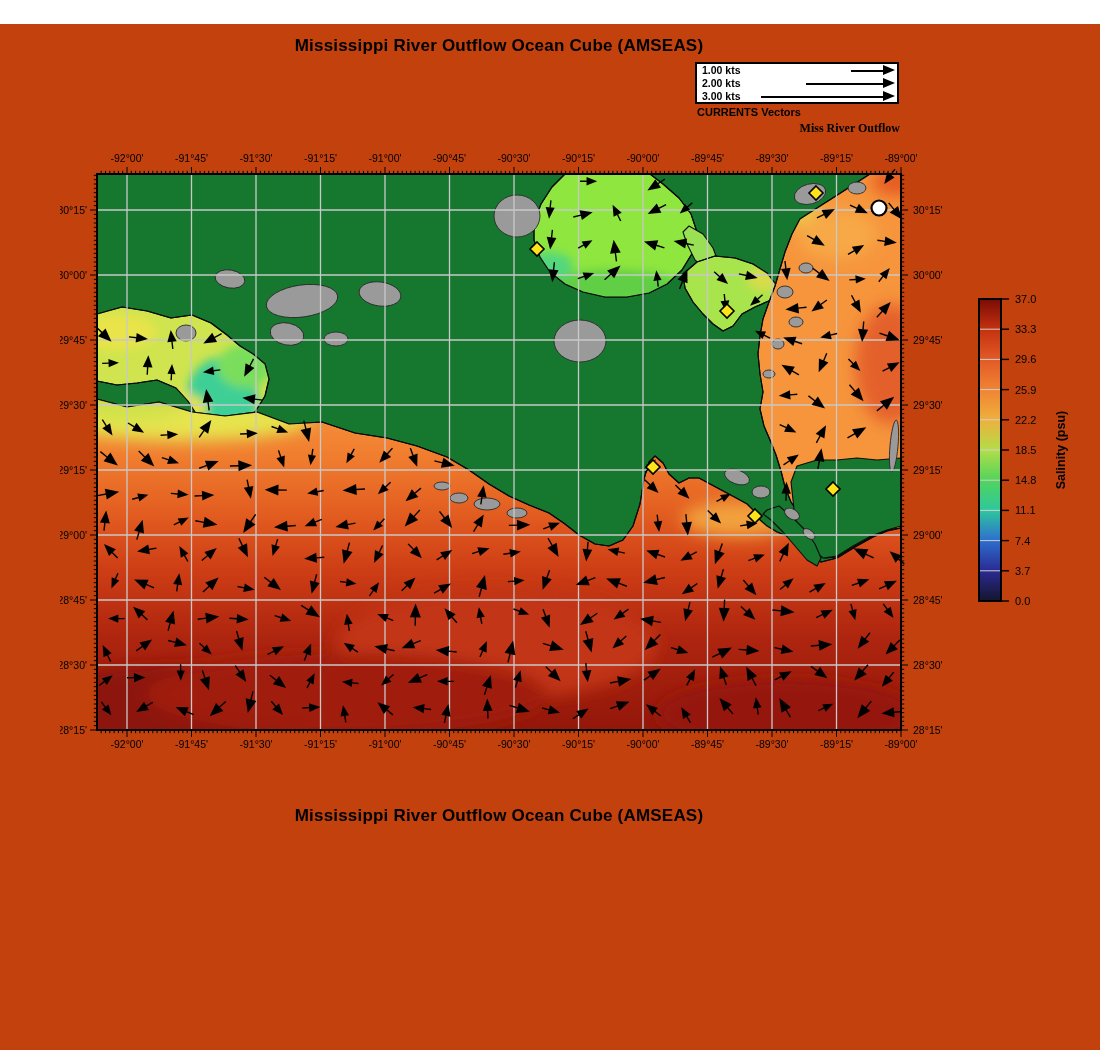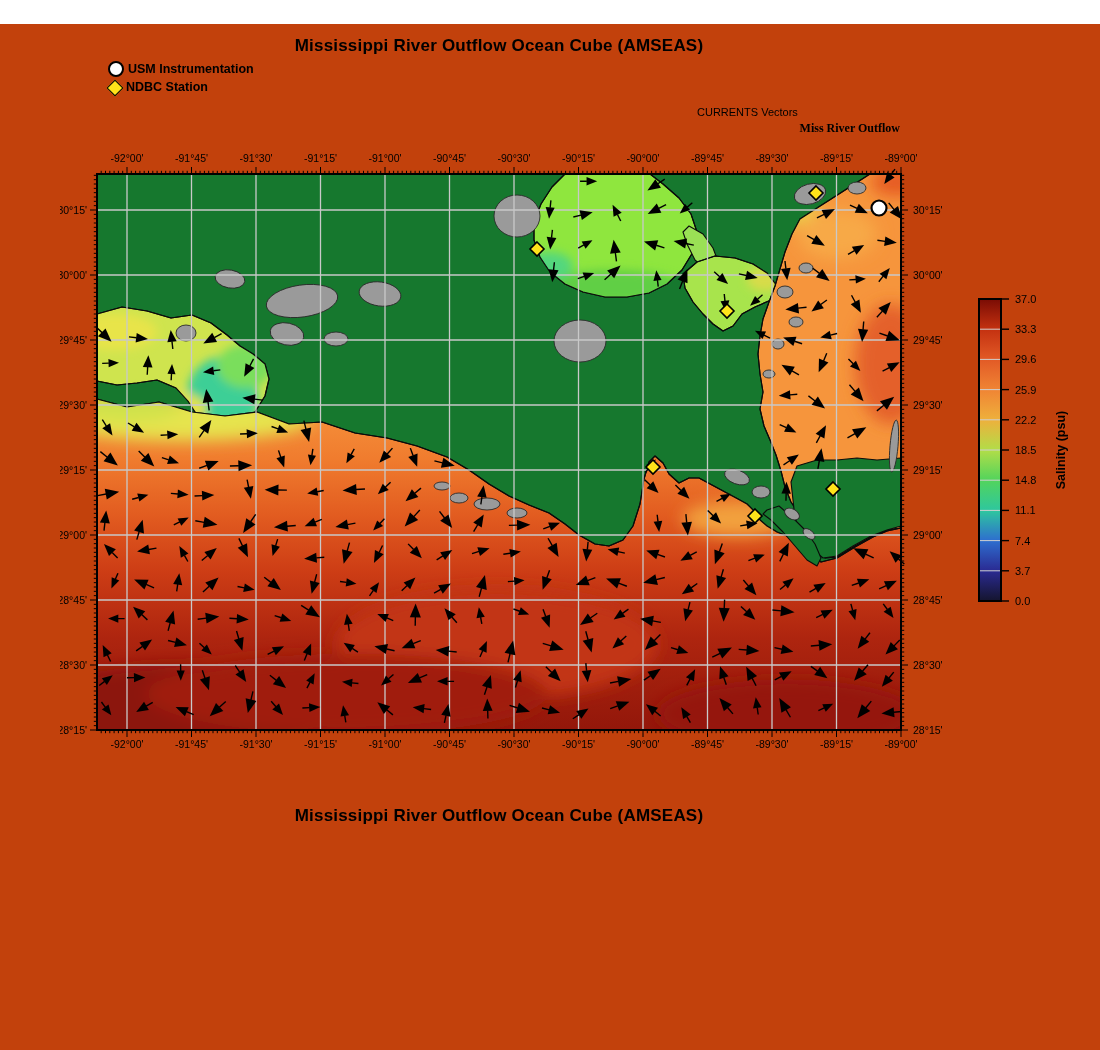--- a/index.html
+++ b/index.html
@@ -18,43 +18,50 @@
   .sym-diamond{width:10px;height:10px;border:1.6px solid #000;background:#ffe31a;
         display:inline-block;transform:rotate(45deg);margin:1px 5px 0 1px;}
   .legend-label{font-size:12.5px;font-weight:bold;}
   .vkey{position:absolute;left:695px;top:38px;width:204px;height:42px;border:2px solid #000;
         box-sizing:border-box;background:#fff;}
   .vk-row{position:relative;height:12px;margin-top:1px;}
   .vk-label{position:absolute;left:5px;top:0;font-size:10.5px;font-weight:bold;line-height:11px;}
   .vk-line{position:absolute;right:13px;top:5px;height:1.6px;background:#000;}
   .vk-head{position:absolute;right:2px;top:0;width:0;height:0;
         border-left:12px solid #000;border-top:5px solid transparent;border-bottom:5px solid transparent;}
-  .vk-caption{position:absolute;left:697px;top:82px;font-size:11px;font-weight:normal;}
+  .vk-caption{position:absolute;left:697px;top:82px;font-size:11px;font-weight:bold;}
   .vk-title{position:absolute;left:700px;top:97px;width:200px;text-align:right;
         font-family:"Liberation Serif",serif;font-weight:bold;font-size:12px;}
   svg text{font-family:"Liberation Sans",sans-serif;}
 </style>
 </head>
 <body>
 
 <div class="page">
 
   <div class="title-top">Mississippi River Outflow Ocean Cube (AMSEAS)</div>
 
-  <div class="legend">
-    <div class="legend-row">
-      <span class="sym-circle"></span>
-      <span class="legend-label">USM Instrumentation</span>
+
+  <div class="vkey">
+    <div class="vk-row">
+      <span class="vk-label">1.00 kts</span>
+      <span class="vk-line" style="width: 33px;"></span>
+      <span class="vk-head"></span>
     </div>
-    <div class="legend-row">
-      <span class="sym-diamond"></span>
-      <span class="legend-label">NDBC Station</span>
+    <div class="vk-row">
+      <span class="vk-label">2.00 kts</span>
+      <span class="vk-line" style="width: 78px;"></span>
+      <span class="vk-head"></span>
+    </div>
+    <div class="vk-row">
+      <span class="vk-label">3.00 kts</span>
+      <span class="vk-line" style="width: 123px;"></span>
+      <span class="vk-head"></span>
     </div>
   </div>
-
   <div class="vk-caption">CURRENTS Vectors</div>
   <div class="vk-title">Miss River Outflow</div>
 
 
   <svg id="map-svg" style="position:absolute;left:60px;top:112px;" width="900" height="615">
       <defs>
         <filter id="blur8" x="-60%" y="-60%" width="220%" height="220%">
           <feGaussianBlur stdDeviation="8"></feGaussianBlur>
         </filter>
         <filter id="blur5" x="-60%" y="-60%" width="220%" height="220%">

